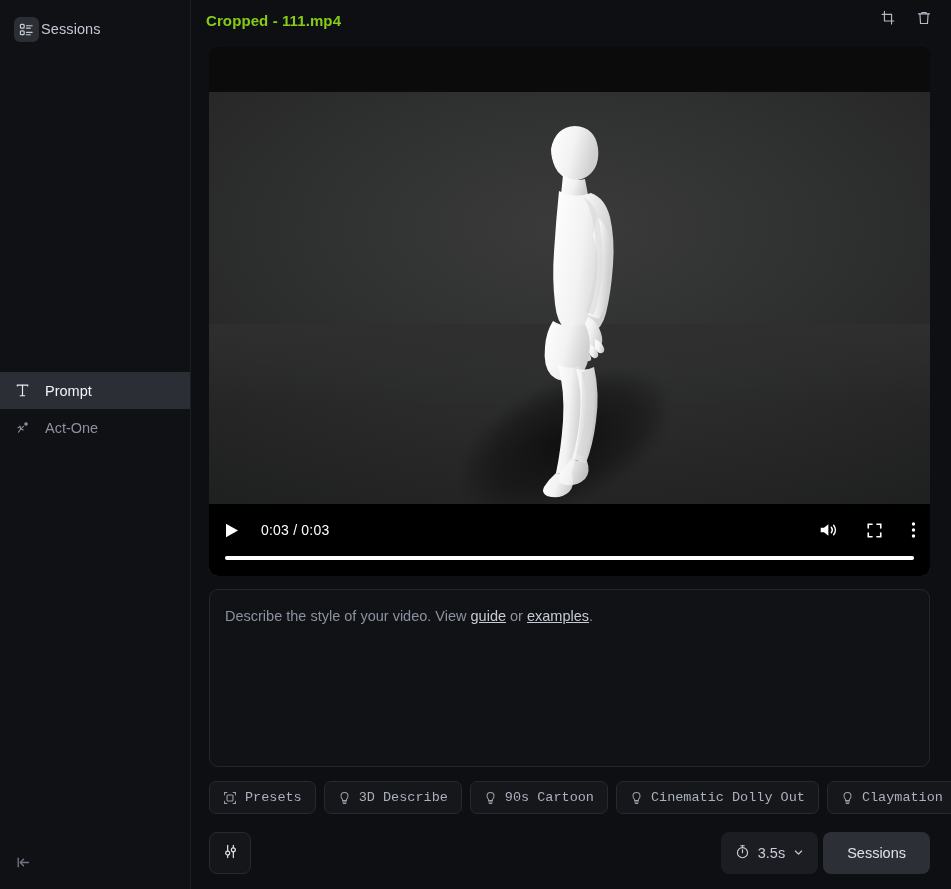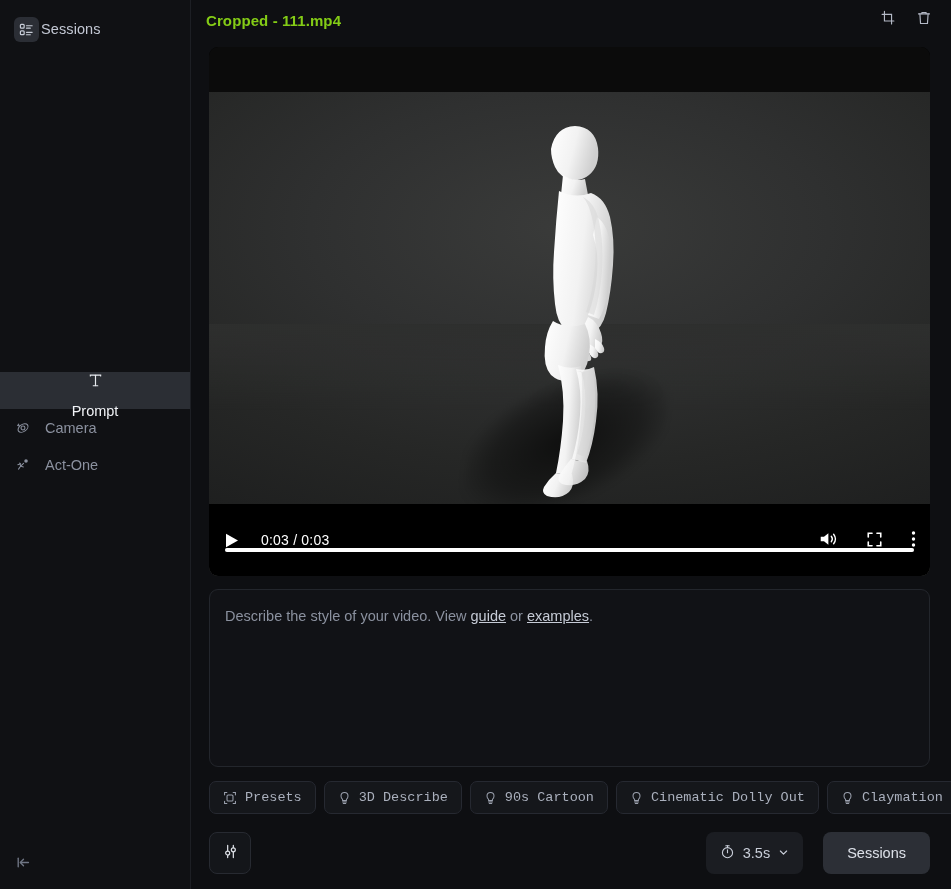--- a/index.html
+++ b/index.html
@@ -35,21 +35,21 @@
   .nav-item {
     display: flex; align-items: center; gap: 14px;
     height: 37px; padding: 0 14px;
     color: #8b919f; font-size: 14.5px;
     cursor: pointer;
   }
   .nav-item .nav-ico {
     width: 17px; height: 17px; display: flex;
     align-items: center; justify-content: center; flex: none;
   }
-  .nav-item.active { background: #2b2e34; color: #f1f3f7; flex-direction: column; }
+  .nav-item.active { background: #2b2e34; color: #f1f3f7; }
   .nav-item.active .nav-ico { color: #e8eaef; }
 
   .collapse-btn {
     position: absolute; left: 8px; bottom: 12px;
     width: 30px; height: 30px; border-radius: 6px;
     display: flex; align-items: center; justify-content: center;
     color: #6f7684; cursor: pointer;
   }
 
   
@@ -106,21 +106,21 @@
   }
   .figure { position: absolute; left: 50%; top: 46%; transform: translate(-50%,-50%); }
 
   
   .vcontrols {
     position: absolute; left: 0; right: 0; bottom: 0; height: 72px;
     background: #000;
     display: flex; flex-direction: column; justify-content: flex-start;
   }
   .vrow {
-    height: 44px; display: flex; align-items: flex-end;
+    height: 52px; display: flex; align-items: center;
     padding: 0 14px 0 16px; color: #fff;
   }
   .v-play { width: 22px; display:flex; align-items:center; cursor: pointer; }
   .v-time { font-size: 14px; color: #fff; margin-left: 14px; letter-spacing: .2px; }
   .v-right { margin-left: auto; display: flex; align-items: center; gap: 28px; }
   .v-ico { cursor: pointer; display: flex; align-items: center; color: #fff; }
   .vbar-track {
     margin: 0 16px; height: 4px; background: #3a3a3a; border-radius: 2px;
     position: relative; cursor: pointer;
   }
@@ -155,21 +155,21 @@
   .bottombar {
     margin: 18px 21px 0 18px; display: flex; align-items: center;
     height: 42px; flex: none;
   }
   .settings-btn {
     width: 42px; height: 42px; border-radius: 8px;
     border: 1px solid #272a31; background: #14161a;
     display: flex; align-items: center; justify-content: center;
     color: #dfe2e8; cursor: pointer;
   }
-  .bb-right { margin-left: auto; display: flex; align-items: center; gap: 20px; }
+  .bb-right { margin-left: auto; display: flex; align-items: center; gap: 5px; }
   .duration-btn {
     display: flex; align-items: center; gap: 8px;
     height: 42px; padding: 0 14px; border-radius: 8px;
     background: #1b1d22; color: #c9ced9; font-size: 14.5px;
     cursor: pointer;
   }
   .generate-btn {
     height: 42px; padding: 0 24px; border-radius: 8px;
     background: #2c2f36; color: #dde1e9; font-size: 14.5px;
     display: flex; align-items: center; justify-content: center;
@@ -204,30 +204,20 @@
         <span class="nav-ico">
           <svg width="15" height="15" viewBox="0 0 16 16" fill="none" stroke="currentColor" stroke-width="1.25" stroke-linecap="round">
             <path d="M2.5 3.2 V2.2 H13.5 V3.2"></path>
             <line x1="8" y1="2.4" x2="8" y2="13.4"></line>
             <line x1="5.6" y1="13.6" x2="10.4" y2="13.6"></line>
           </svg>
         </span>
         <span>Prompt</span>
       </div>
 
-      <div class="nav-item">
-        <span class="nav-ico">
-          <svg width="16" height="16" viewBox="0 0 18 18" fill="none" stroke="currentColor" stroke-width="1.2">
-            <ellipse cx="9" cy="9" rx="6.2" ry="4" transform="rotate(-35 9 9)"></ellipse>
-            <circle cx="9" cy="9" r="2.2"></circle>
-            <path d="M4.2 4.6 L3 6.2 L5 6.6" stroke-linecap="round" stroke-linejoin="round"></path>
-          </svg>
-        </span>
-        <span>Camera</span>
-      </div>
 
       <div class="nav-item">
         <span class="nav-ico">
           <svg width="16" height="16" viewBox="0 0 18 18" fill="none" stroke="currentColor" stroke-width="1.2" stroke-linecap="round">
             <circle cx="12.4" cy="4.4" r="2" fill="currentColor" stroke="none"></circle>
             <path d="M9.6 7.2 L6.4 10.2"></path>
             <path d="M4 13.6 L6.4 10.2 L9.4 11.2"></path>
             <path d="M6.4 10.2 L5.4 6.8"></path>
             <path d="M3.2 8.6 L6.2 7.6"></path>
           </svg>

